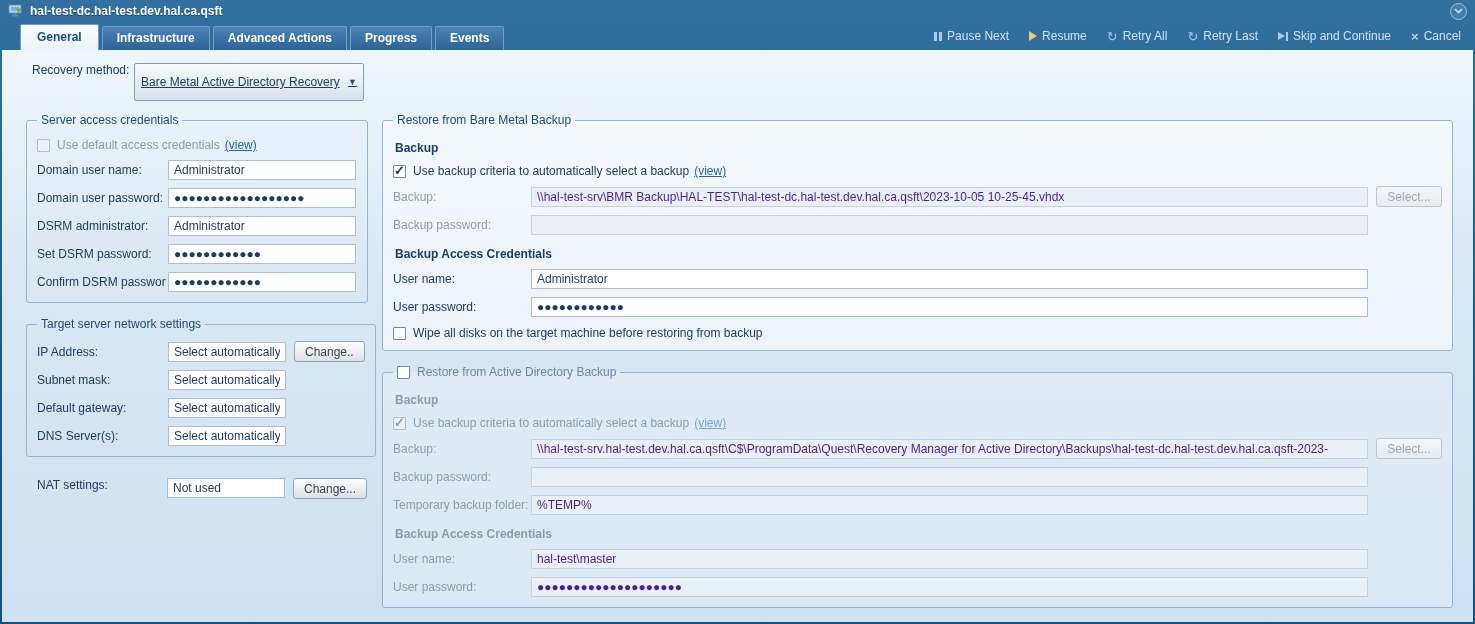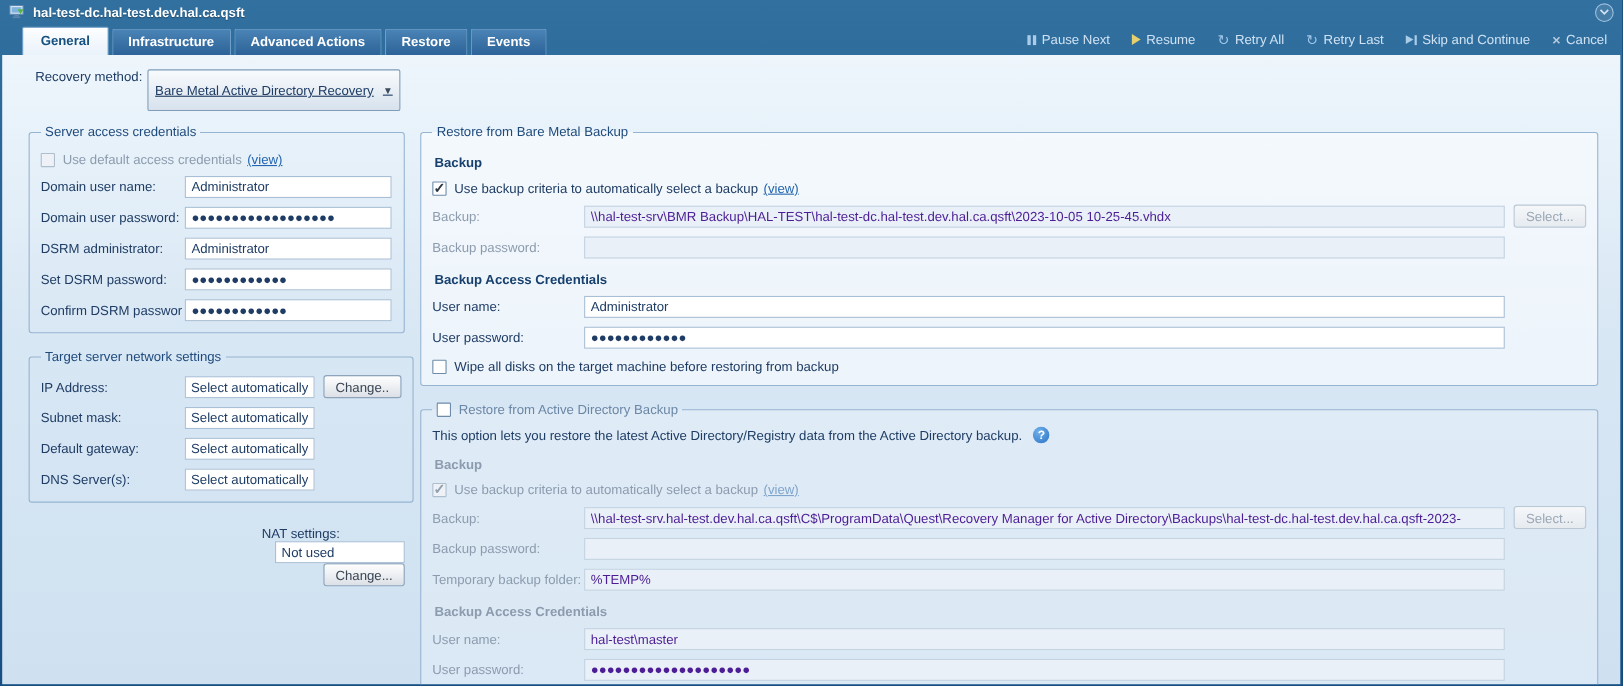--- a/index.html
+++ b/index.html
@@ -88,21 +88,21 @@
   .link { color:#2565b0; text-decoration:underline; cursor:pointer; }
   .link.dim { color:#7fa5cb; }
   .cbrow { display:flex; align-items:center; margin-top:9px; color:#1e3c64; }
   .descrow { display:flex; align-items:center; margin-top:7px; color:#1e3c64; }
   .help-icon {
     width:15px; height:15px; border-radius:50%;
     background:radial-gradient(circle at 35% 30%, #6fb0ea, #2a72c4);
     color:#fff; font-weight:bold; font-size:11px; display:inline-flex;
     align-items:center; justify-content:center; margin-left:10px; flex:none; cursor:pointer;
   }
-  .natrow { display:flex; align-items:flex-end; margin-top:21px; padding-left:11px;flex-direction:column; }
+  .natrow { display:flex; align-items:flex-start; margin-top:21px; padding-left:11px; }
   .natrow > label { width:130px; color:#1e3c64; flex:none; }
 </style>
 </head>
 <body>
 
 <div class="window">
 
   <div class="titlebar">
     <svg width="16" height="14" viewBox="0 0 16 14">
       <rect x="1" y="1" width="12" height="8" fill="#dceafa" stroke="#5e86ad"></rect>
@@ -117,21 +117,21 @@
         <polyline points="1,1 4.5,4.5 8,1" fill="none" stroke="#cfe3f5" stroke-width="1.6"></polyline>
       </svg>
     </div>
   </div>
 
   <div class="tabstrip">
     <div class="tabs">
       <div class="tab active">General</div>
       <div class="tab">Infrastructure</div>
       <div class="tab">Advanced Actions</div>
-      <div class="tab">Restore</div>
+      <div class="tab">Progress</div>
       <div class="tab">Events</div>
     </div>
     <div class="toolbar">
       <div class="tb-item">
         <span class="ic-pause">
             <i></i>
             <i></i>
           </span>
         <span>Pause Next</span>
       </div>
@@ -277,24 +277,20 @@
             <span>Wipe all disks on the target machine before restoring from backup</span>
           </div>
         </fieldset>
 
         <fieldset class="rt panel-dim">
           <legend class="with-cb">
             <span class="cb"></span>
             <span class="dimtitle">Restore from Active Directory Backup</span>
           </legend>
 
-          <div class="descrow">
-            <span>This option lets you restore the latest Active Directory/Registry data from the Active Directory backup.</span>
-            <span class="help-icon">?</span>
-          </div>
 
           <div class="sect-h gray">Backup</div>
 
           <div class="cbrow">
             <span class="cb checked dis"></span>
             <span class="gray">Use backup criteria to automatically select a backup</span>
             <span class="link dim" style="margin-left:5px">(view)</span>
           </div>
 
           <div class="frow">

